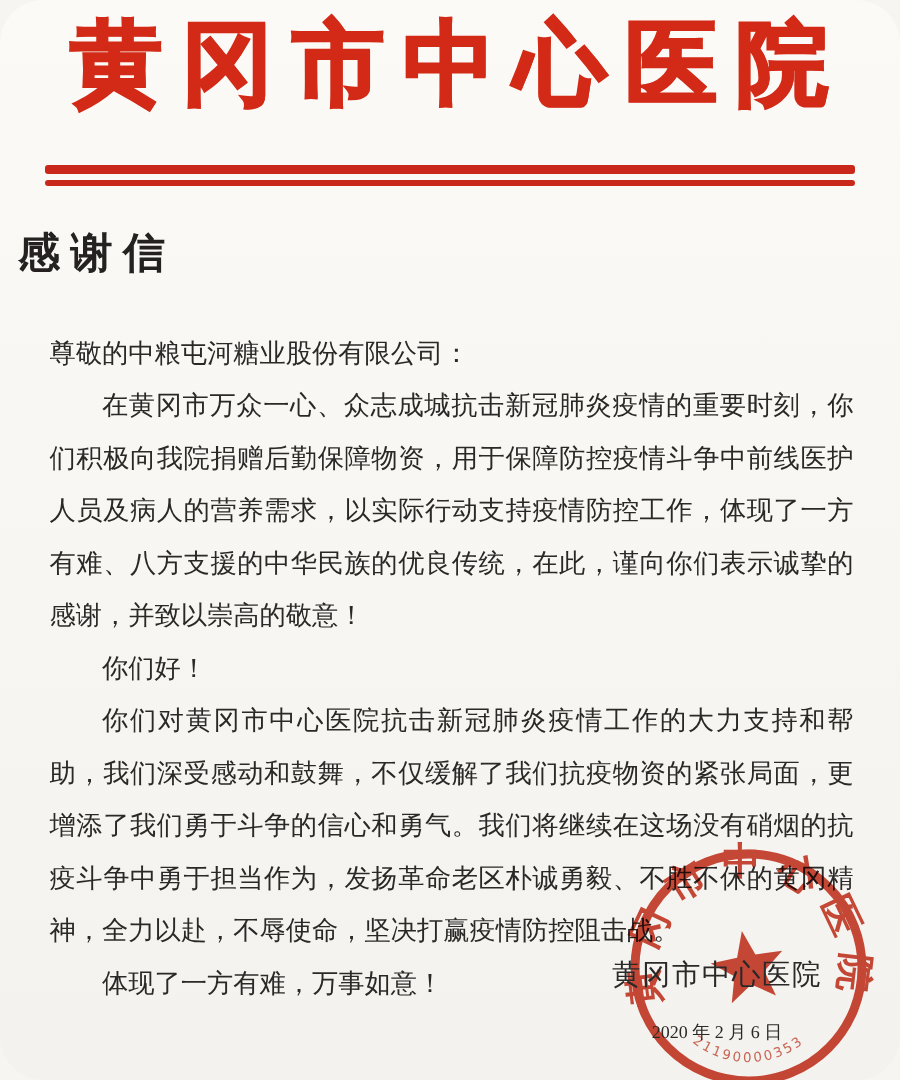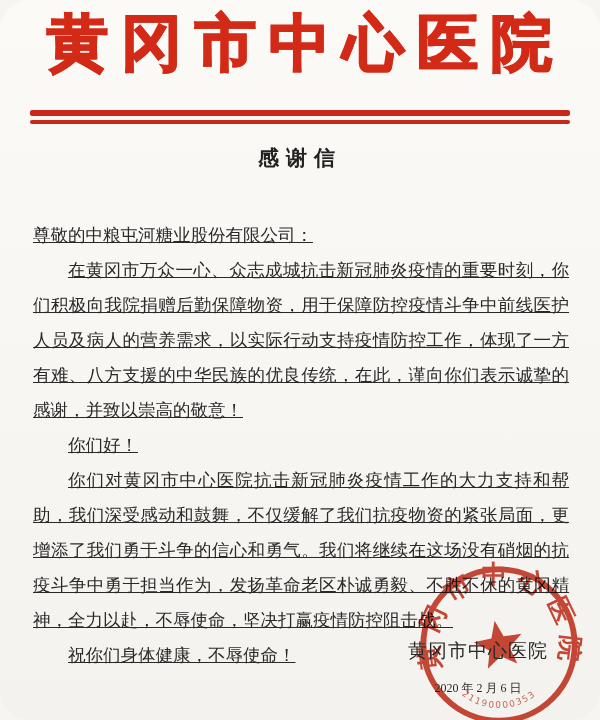--- a/index.html
+++ b/index.html
@@ -41,38 +41,37 @@
     background: #c8271a;
     border-radius: 2px;
   }
   .rule-thick { top: 110px; height: 6px; }
   .rule-thin  { top: 120px; height: 4px; }
   .letter-title {
     position: absolute;
     top: 140px;
     left: 0;
     right: 0;
-    margin: 0;
-    text-align: center;
-    font-size: 21px;
+    margin: 12px;
+    text-align: left;
+    font-size: 28px;
     line-height: 36px;
     font-weight: 700;
     letter-spacing: 7px;
     color: #242120;
   }
   .letter-body {
     position: absolute;
     top: 218px;
     left: 33px;
     width: 536px;
     font-size: 17.5px;
     line-height: 35px;
     text-align: justify;
     text-justify: inter-character;
-    text-decoration: underline;
   }
   .letter-body p { margin: 0; }
   .indent { text-indent: 2em; }
   .sign-block {
     position: absolute;
     top: 638px;
     right: 52px;
     text-align: center;
     z-index: 3;
   }
@@ -123,21 +122,21 @@
   <div class="rule rule-thick"></div>
   <div class="rule rule-thin"></div>
 
   <h2 class="letter-title">感谢信</h2>
 
   <div class="letter-body">
     <p>尊敬的中粮屯河糖业股份有限公司：</p>
     <p class="indent">在黄冈市万众一心、众志成城抗击新冠肺炎疫情的重要时刻，你们积极向我院捐赠后勤保障物资，用于保障防控疫情斗争中前线医护人员及病人的营养需求，以实际行动支持疫情防控工作，体现了一方有难、八方支援的中华民族的优良传统，在此，谨向你们表示诚挚的感谢，并致以崇高的敬意！</p>
     <p class="indent">你们好！</p>
     <p class="indent">你们对黄冈市中心医院抗击新冠肺炎疫情工作的大力支持和帮助，我们深受感动和鼓舞，不仅缓解了我们抗疫物资的紧张局面，更增添了我们勇于斗争的信心和勇气。我们将继续在这场没有硝烟的抗疫斗争中勇于担当作为，发扬革命老区朴诚勇毅、不胜不休的黄冈精神，全力以赴，不辱使命，坚决打赢疫情防控阻击战。</p>
-    <p class="indent">祝你们身体健康，不辱使命！</p>
+    <p class="indent">体现了一方有难，万事如意！</p>
   </div>
 
   <div class="sign-block">
     <div class="sign-name">黄冈市中心医院</div>
     <div class="sign-date">2020 年 2 月 6 日</div>
   </div>
 
   <svg class="seal" viewBox="0 0 200 200" xmlns="http://www.w3.org/2000/svg">
     <defs>
       <path id="sealTopArc" d="M 36,135 A 73,73 0 1 1 164,135" fill="none"></path>

